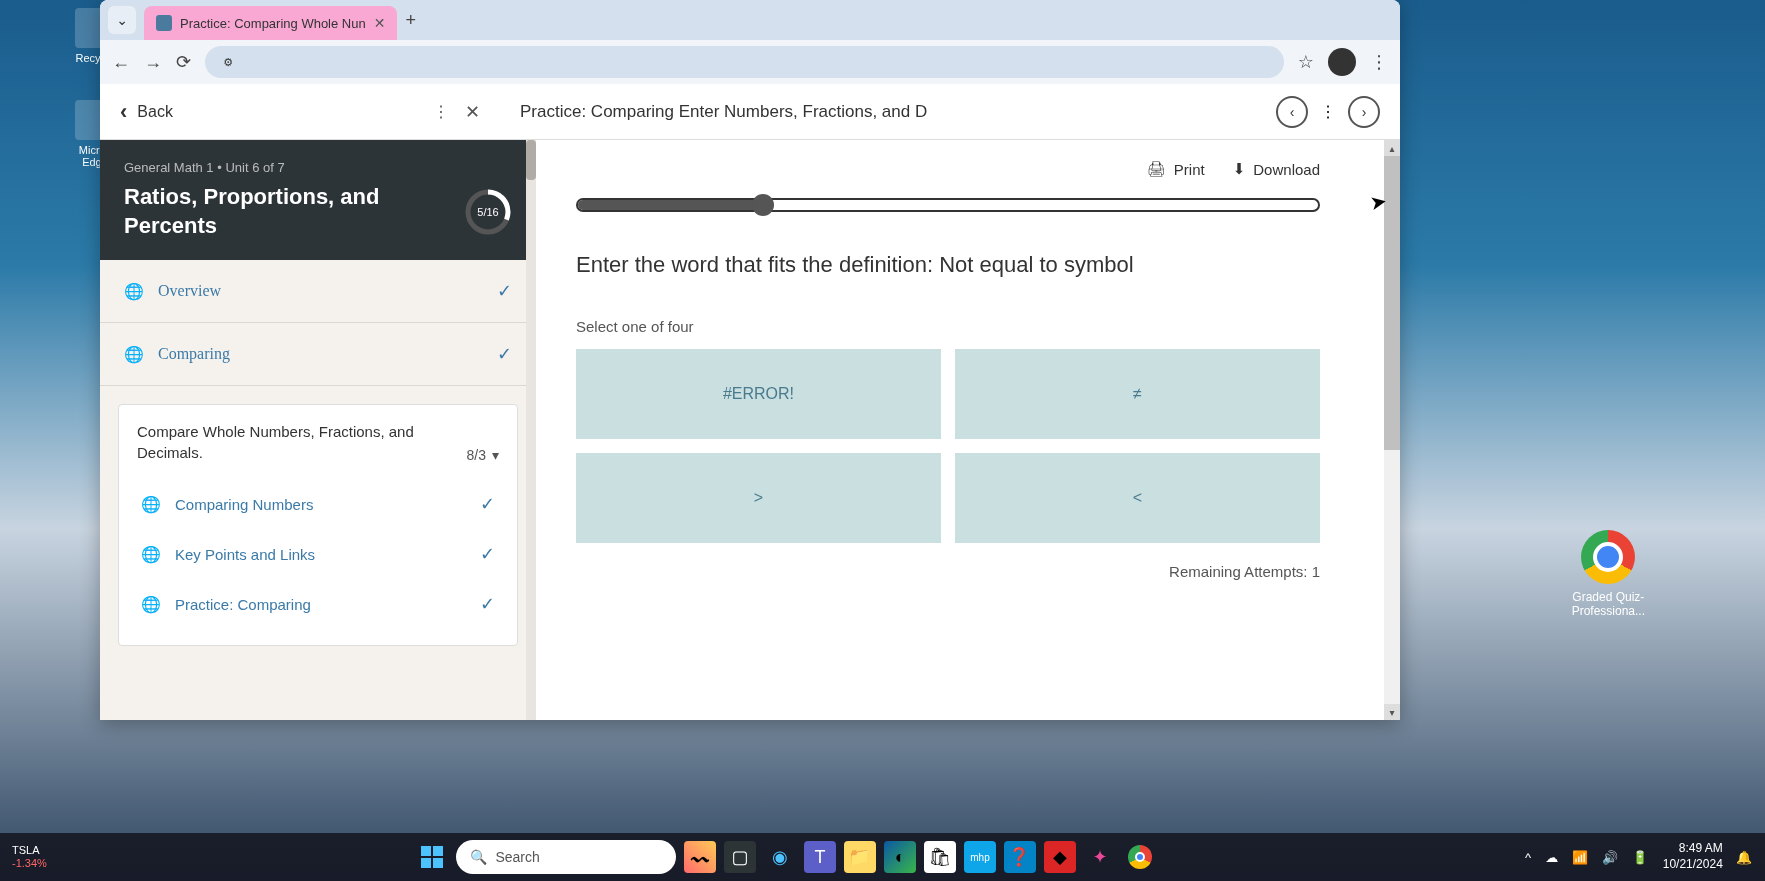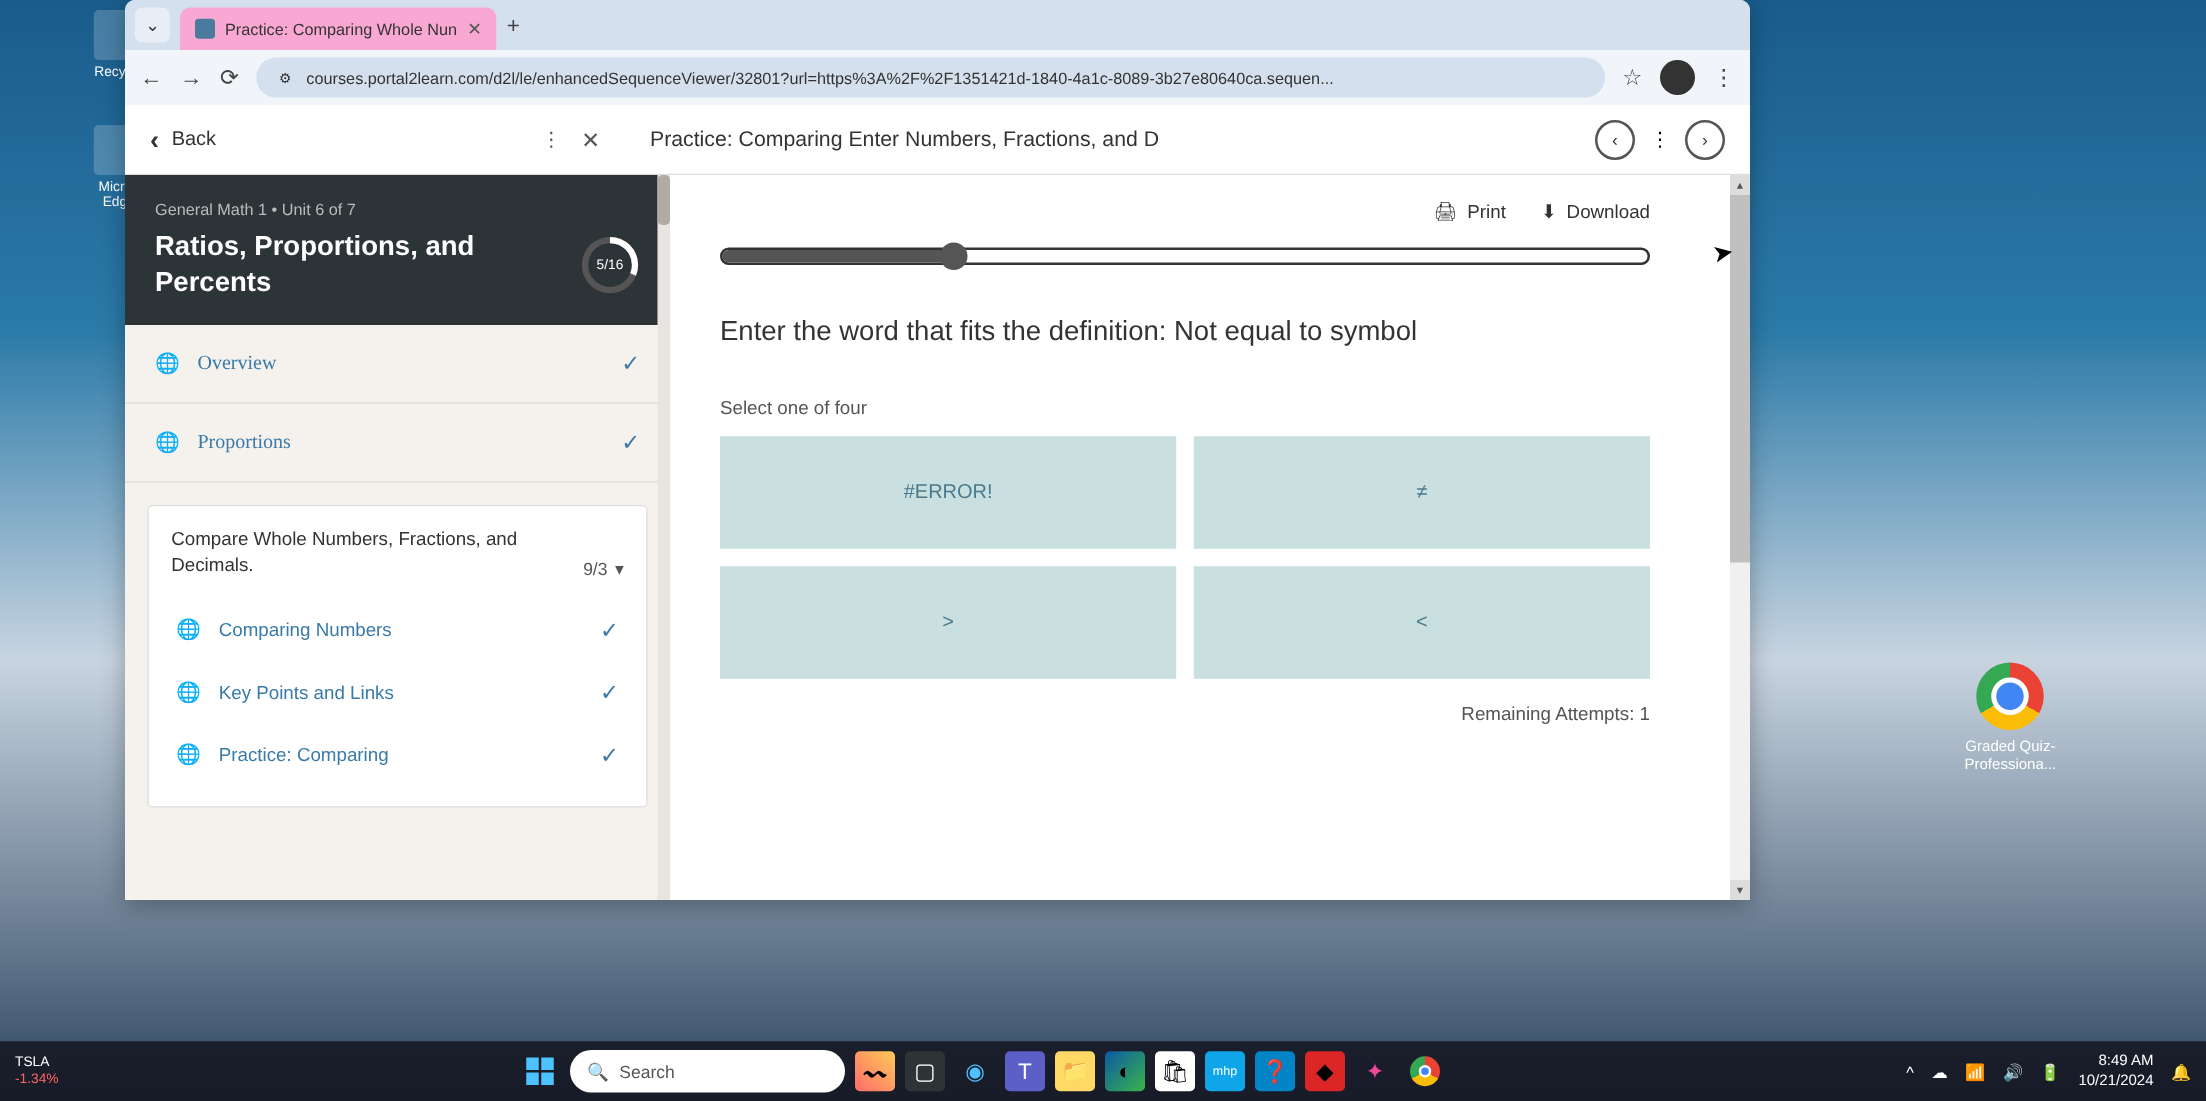--- a/index.html
+++ b/index.html
@@ -135,21 +135,20 @@
     </div>
     <div class="tab-add">+</div>
   </div>
 
   <div class="url-bar">
     <span class="nav-btn">←</span>
     <span class="nav-btn">→</span>
     <span class="nav-btn">⟳</span>
     <div class="url-field">
       <span class="url-icon">⚙</span>
-      <span>courses.portal2learn.com/d2l/le/enhancedSequenceViewer/32801?url=https%3A%2F%2F1351421d-1840-4a1c-8089-3b27e80640ca.sequen...</span>
     </div>
     <span class="star-btn">☆</span>
     <div class="profile-btn"></div>
     <span class="menu-btn">⋮</span>
   </div>
 
   <div class="content-header">
     <div class="back-section">
       <div class="back-btn">
         <span style="font-size:22px;font-weight:bold;">‹</span>
@@ -189,29 +188,29 @@
         </div>
       </div>
 
       <div class="sidebar-item">
         <span class="sidebar-item-icon">🌐</span>
         <span class="sidebar-item-label">Overview</span>
         <span class="sidebar-item-check">✓</span>
       </div>
       <div class="sidebar-item">
         <span class="sidebar-item-icon">🌐</span>
-        <span class="sidebar-item-label">Proportions</span>
+        <span class="sidebar-item-label">Comparing</span>
         <span class="sidebar-item-check">✓</span>
       </div>
 
       <div class="sidebar-section">
         <div class="section-header">
           <div class="section-title">Compare Whole Numbers, Fractions, and Decimals.</div>
           <div class="section-count">
-            <span>9/3</span>
+            <span>8/3</span>
             <span>▾</span>
           </div>
         </div>
         <div class="section-items">
           <div class="section-item">
             <span class="sidebar-item-icon">🌐</span>
             <span class="section-item-label">Comparing Numbers</span>
             <span class="sidebar-item-check">✓</span>
           </div>
           <div class="section-item">

